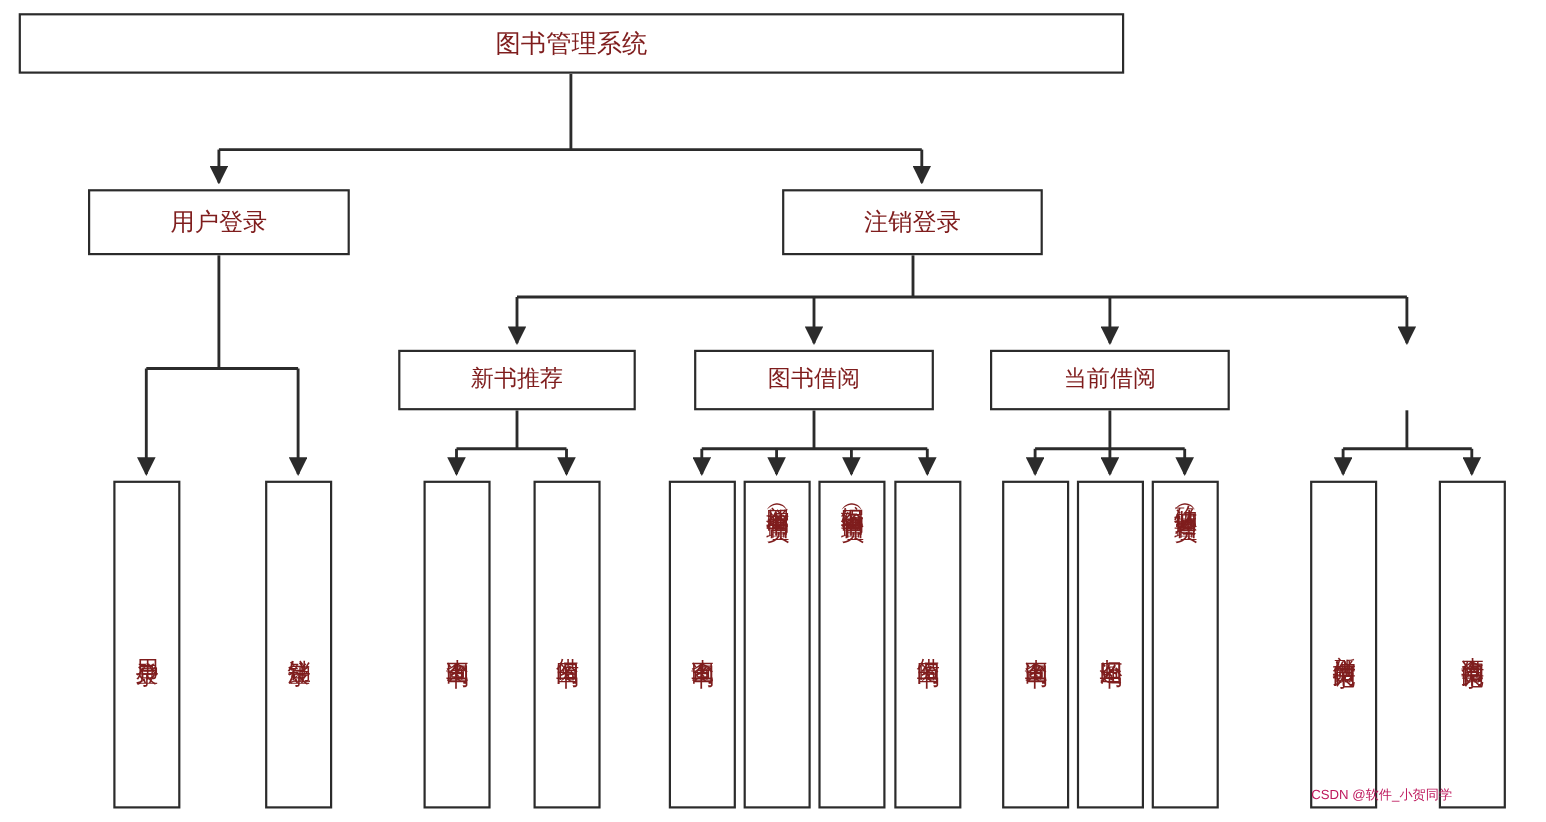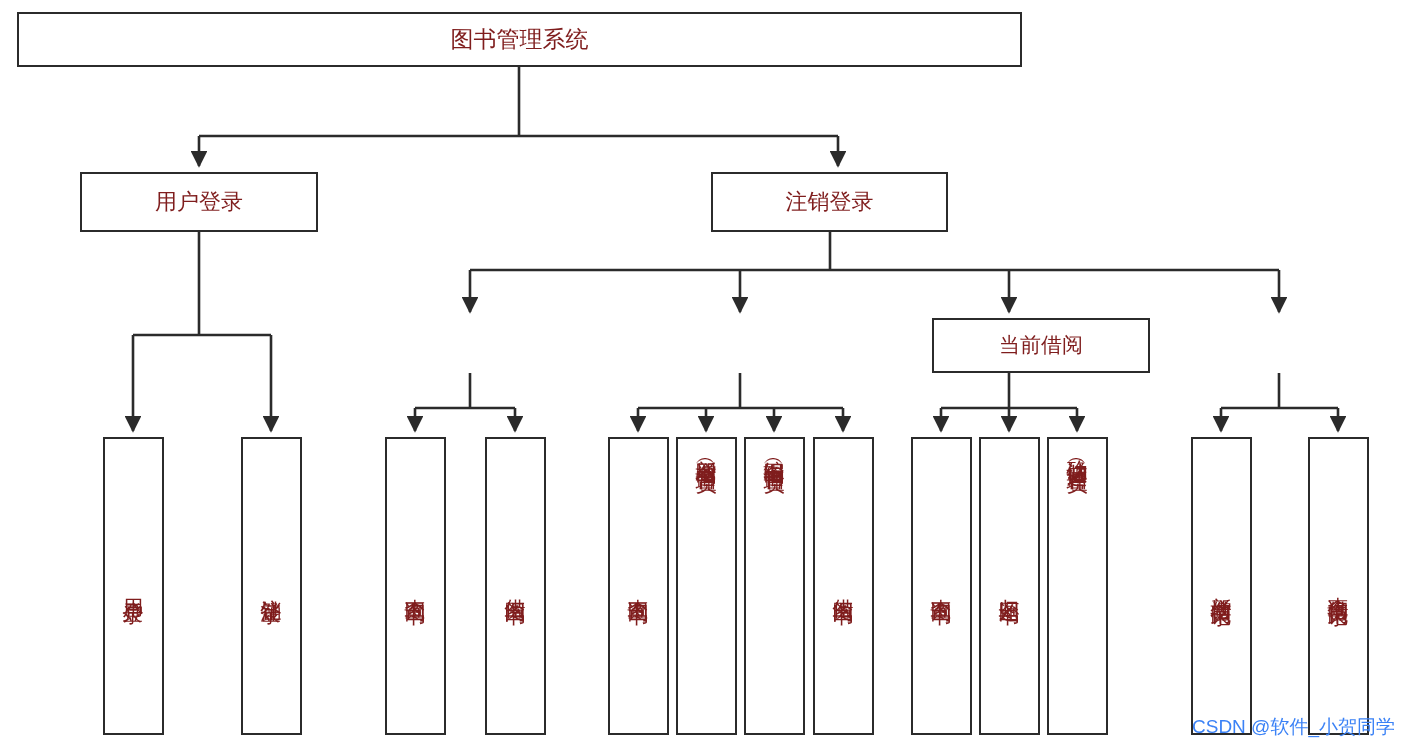--- a/index.html
+++ b/index.html
@@ -68,22 +68,22 @@
     justify-content: center;
   }
   .leaf-inner.top {
     align-items: flex-start;
     padding-top: 4px;
   }
   #watermark {
     position: absolute;
     left: 1192px;
     top: 714px;
-    font-size: 19px;
-    color: #3b82f6;
+    font-size: 12px;
+    color: #be185d;
     white-space: pre;
     z-index: 5;
     font-family: "Liberation Sans", "DejaVu Sans", sans-serif;
   }
 </style>
 </head>
 <body>
 
 <div id="diagram-root">
 
@@ -141,21 +141,27 @@
     <span class="label">图书管理系统</span>
   </div>
 
   <div class="node node-l2" style="left:80px; top:172px; width:238px; height:60px;">
     <span class="label">用户登录</span>
   </div>
   <div class="node node-l2" style="left:711px; top:172px; width:237px; height:60px;">
     <span class="label">注销登录</span>
   </div>
 
-  <div class="node node-l3" style="left:900px; top:318px; width:218px; height:55px;margin-left:32px;">
+  <div class="node node-l3" style="left:362px; top:318px; width:216px; height:55px;">
+    <span class="label">新书推荐</span>
+  </div>
+  <div class="node node-l3" style="left:631px; top:318px; width:218px; height:55px;">
+    <span class="label">图书借阅</span>
+  </div>
+  <div class="node node-l3" style="left:900px; top:318px; width:218px; height:55px;">
     <span class="label">当前借阅</span>
   </div>
 
   <div class="node node-leaf" style="left:103px; top:437px; width:61px; height:298px;">
     <span class="leaf-inner">
         <span class="label">用户登录</span>
       </span>
   </div>
   <div class="node node-leaf" style="left:241px; top:437px; width:61px; height:298px;">
     <span class="leaf-inner">

